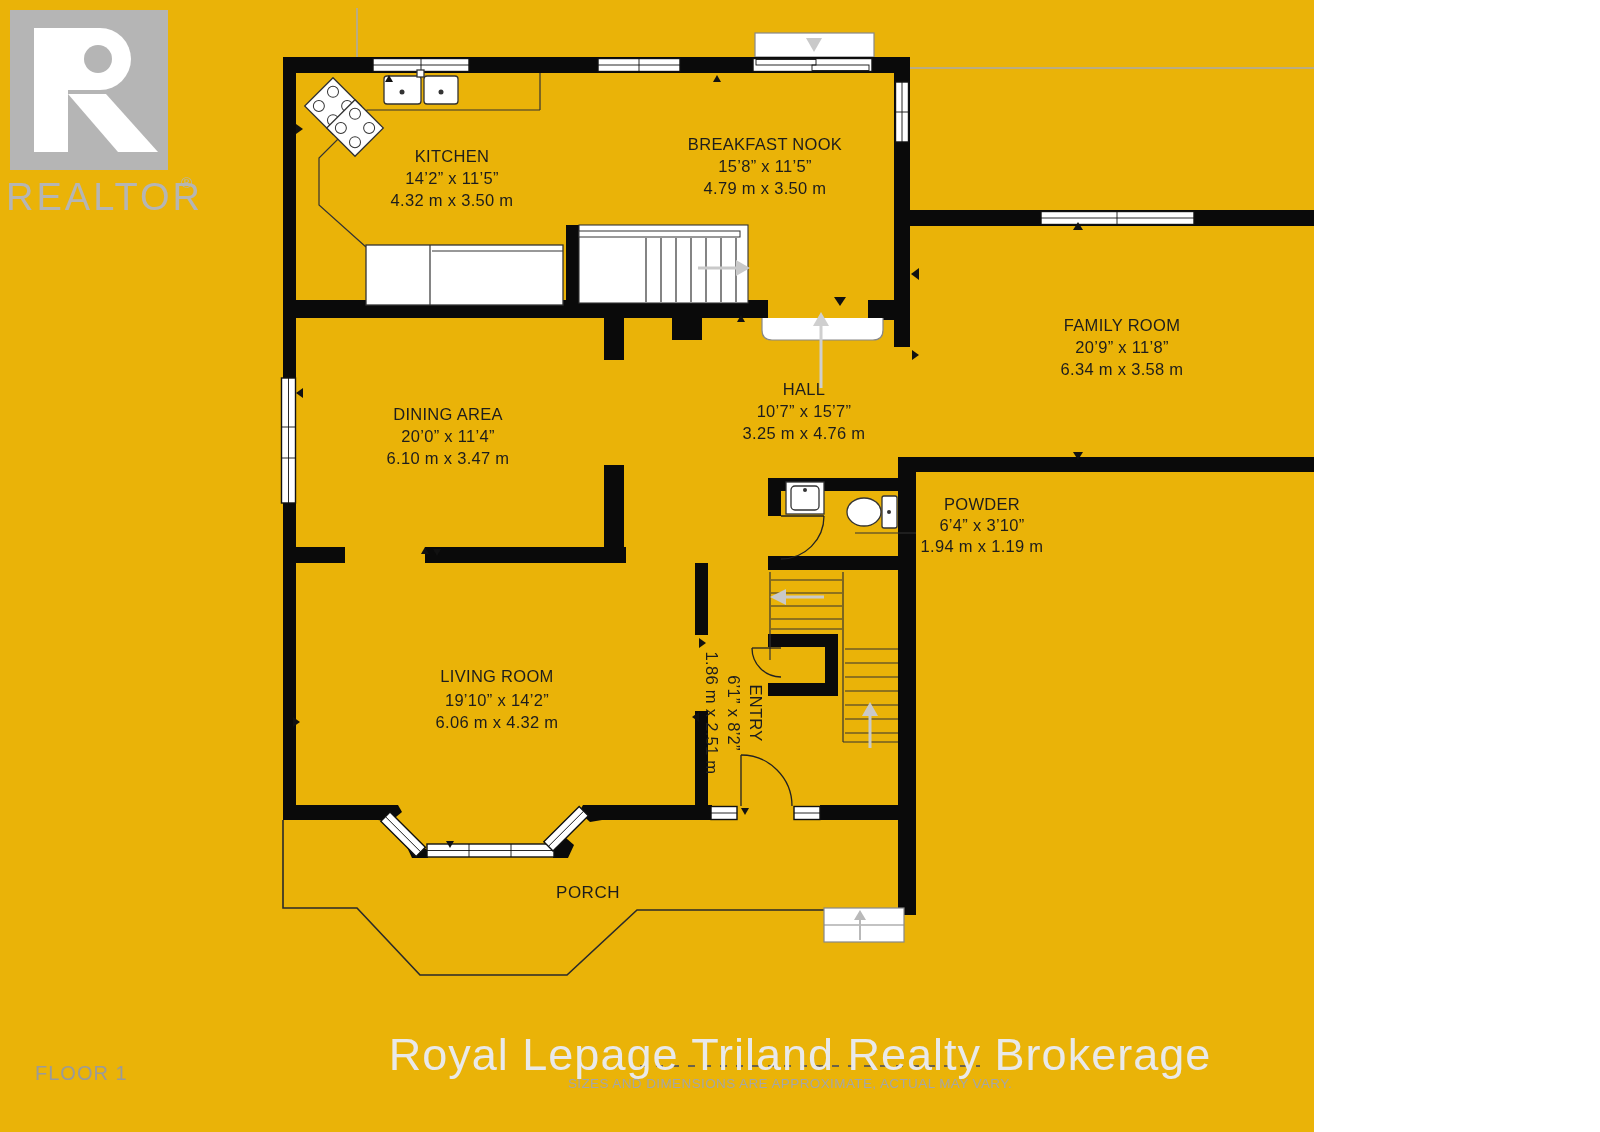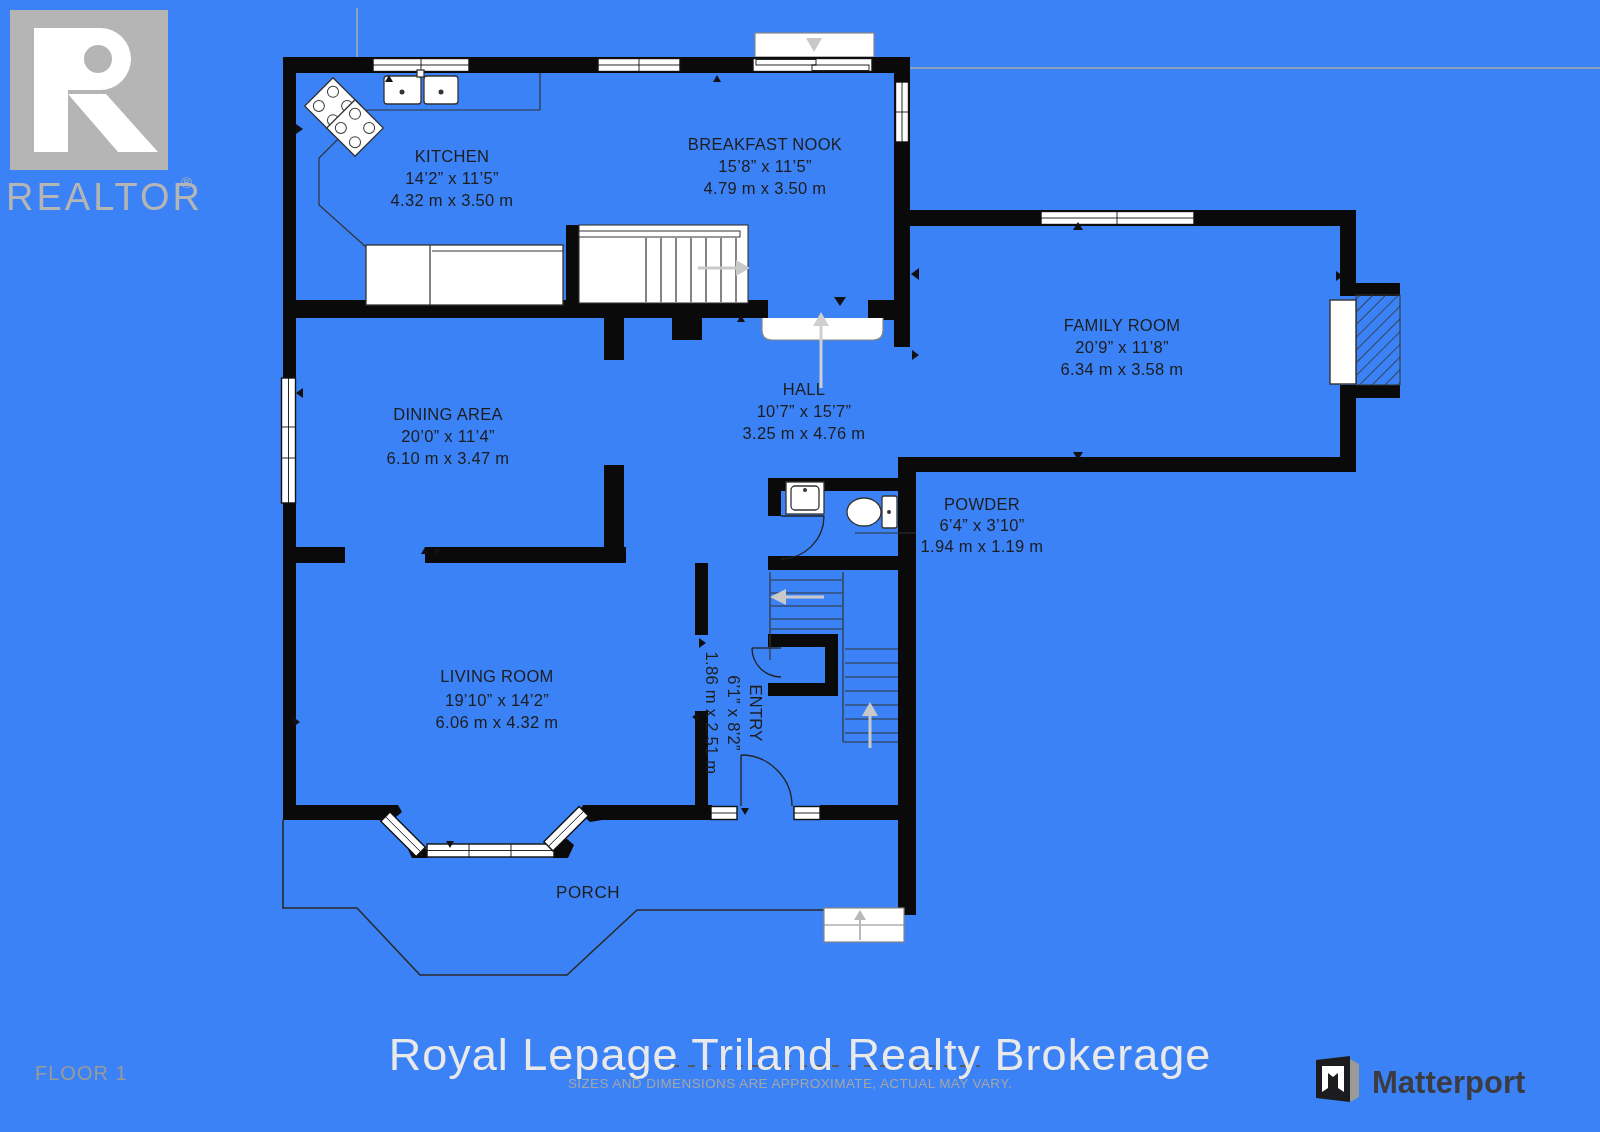--- a/index.html
+++ b/index.html
@@ -1,16 +1,16 @@
 <!DOCTYPE html>
 <html><head>
 <meta charset="utf-8">
 <style>
   html,body{margin:0;padding:0;background:#ffffff;}
-  .stage{position:relative;width:1600px;height:1132px;background:#3b82f6;overflow:hidden;
+  .stage{position:relative;width:1314px;height:1132px;background:#eab308;overflow:hidden;
          font-family:"Liberation Sans",sans-serif;}
   svg{position:absolute;left:0;top:0;}
   svg text{font-family:"Liberation Sans",sans-serif;}
   .room-name,.room-dim{fill:#1d1d1d;font-size:16.5px;letter-spacing:.3px;}
   .room-name{font-size:16.5px;}
   .porch-label{fill:#1d1d1d;font-size:17px;letter-spacing:.5px;}
   .floor-label{fill:#9a9a9a;font-size:20px;letter-spacing:1px;}
   .watermark-big{fill:#e9e9e9;font-size:45px;letter-spacing:1px;}
   .watermark-small{fill:#a6a6a6;font-size:13.5px;letter-spacing:.4px;}
   .realtor-word{fill:#b5b5b5;font-size:38px;letter-spacing:3px;}

